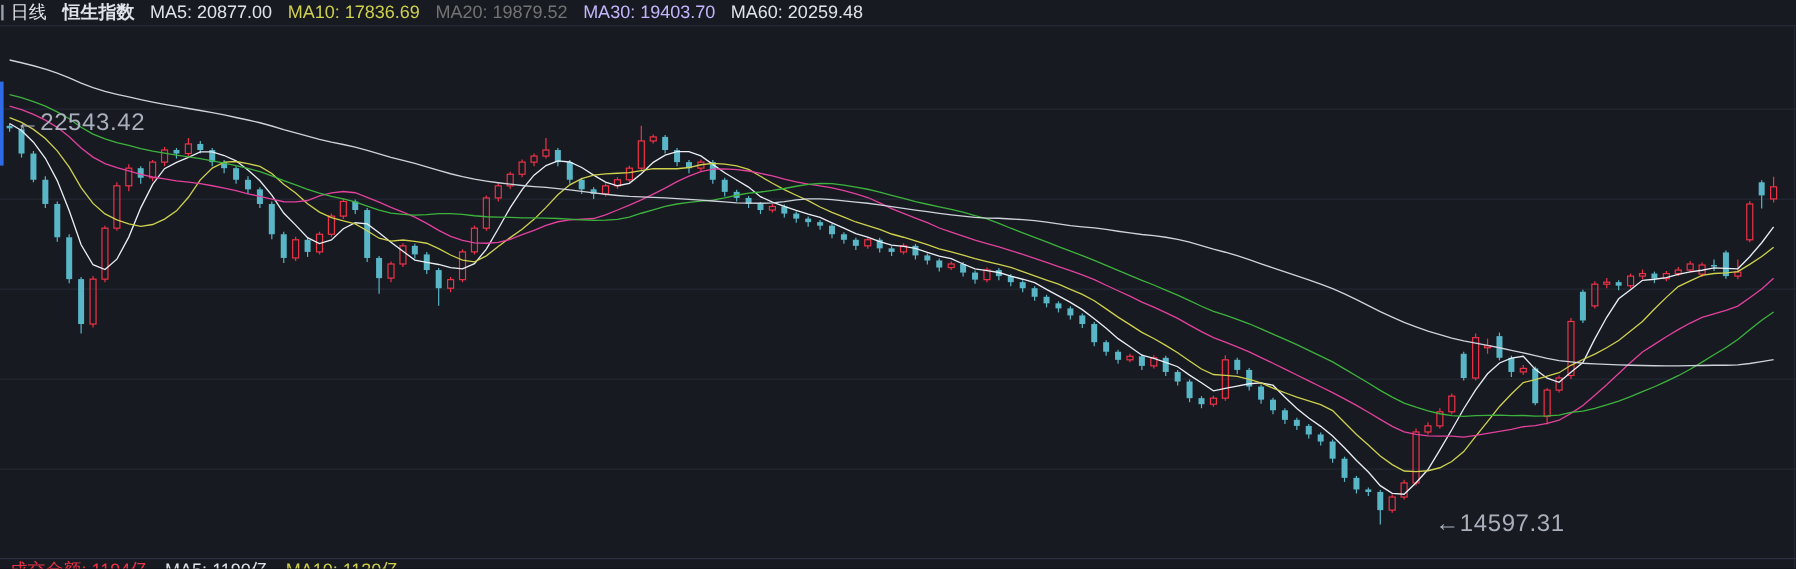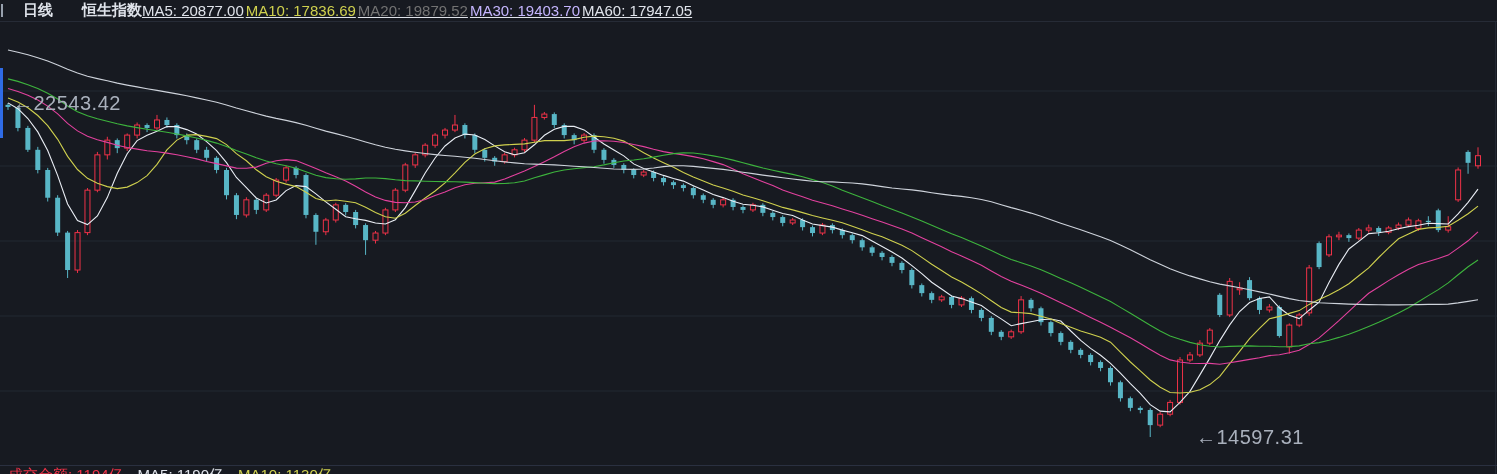--- a/index.html
+++ b/index.html
@@ -2,23 +2,23 @@
 <html><head>
 <meta charset="utf-8">
 <style>
   html,body{margin:0;padding:0;background:#0c0e13;}
   .page{position:relative;width:1497px;height:474px;background:#171a21;overflow:hidden;
         font-family:"Liberation Sans","DejaVu Sans",sans-serif;}
   .chart-svg{position:absolute;left:0;top:0;}
   .header{position:absolute;left:0;top:0;width:100%;height:21px;display:flex;align-items:center;
           font-size:15px;color:#dfe3ea;z-index:5;}
   .focus-tick{position:absolute;left:1px;top:4px;width:2px;height:13px;background:#97a0ad;}
-  .hdr-period{margin-left:23px;font-weight:bold;}
-  .hdr-symbol{margin-left:29px;font-weight:bold;text-align:right;}
-  .ma-values{display:flex;gap:2px;text-decoration:underline;}
+  .hdr-period{margin-left:9px;}
+  .hdr-symbol{margin-left:13px;font-weight:bold;text-align:right;}
+  .ma-values{display:flex;margin-left:13px;gap:13px;}
   .ma-item{white-space:nowrap;}
   .hdr-sep{position:absolute;left:0;top:21px;width:100%;height:1px;background:#262b36;z-index:4;}
   .left-strip{position:absolute;left:0;top:68px;width:3px;height:70px;background:#2f6be6;z-index:6;}
   .price-label{position:absolute;color:#a9b0bc;font-size:20px;transform:translateY(-50%);
                white-space:nowrap;z-index:5;letter-spacing:0.5px;}
   .pane-sep{position:absolute;left:0;top:465px;width:100%;height:1px;background:#2a3040;z-index:5;}
   .vol-header{position:absolute;left:8px;top:466px;display:flex;gap:14px;font-size:15px;z-index:5;
               white-space:nowrap;}
 </style>
 </head>
@@ -704,21 +704,21 @@
 
   <div class="header">
     <span class="focus-tick"></span>
     <span class="hdr-period">日线</span>
     <span class="hdr-symbol">恒生指数</span>
     <span class="ma-values" id="ma-values">
         <span class="ma-item" style="color: rgb(223, 227, 234);">MA5: 20877.00</span>
         <span class="ma-item" style="color: rgb(207, 208, 78);">MA10: 17836.69</span>
         <span class="ma-item" style="color: #737373;">MA20: 19879.52</span>
         <span class="ma-item" style="color: #c4b5fd;">MA30: 19403.70</span>
-        <span class="ma-item" style="color: rgb(223, 227, 234);">MA60: 17947.05</span>
+        <span class="ma-item" style="color: rgb(223, 227, 234);">MA60: 20259.48</span>
       </span>
   </div>
   <div class="hdr-sep"></div>
 
   <div class="left-strip"></div>
 
   <div id="annotations">
       <div class="price-label" style="left: 13px; top: 103.01px;">←22543.42</div>
       <div class="price-label" style="left: 1196px; top: 436.994px;">←14597.31</div>
     </div>

